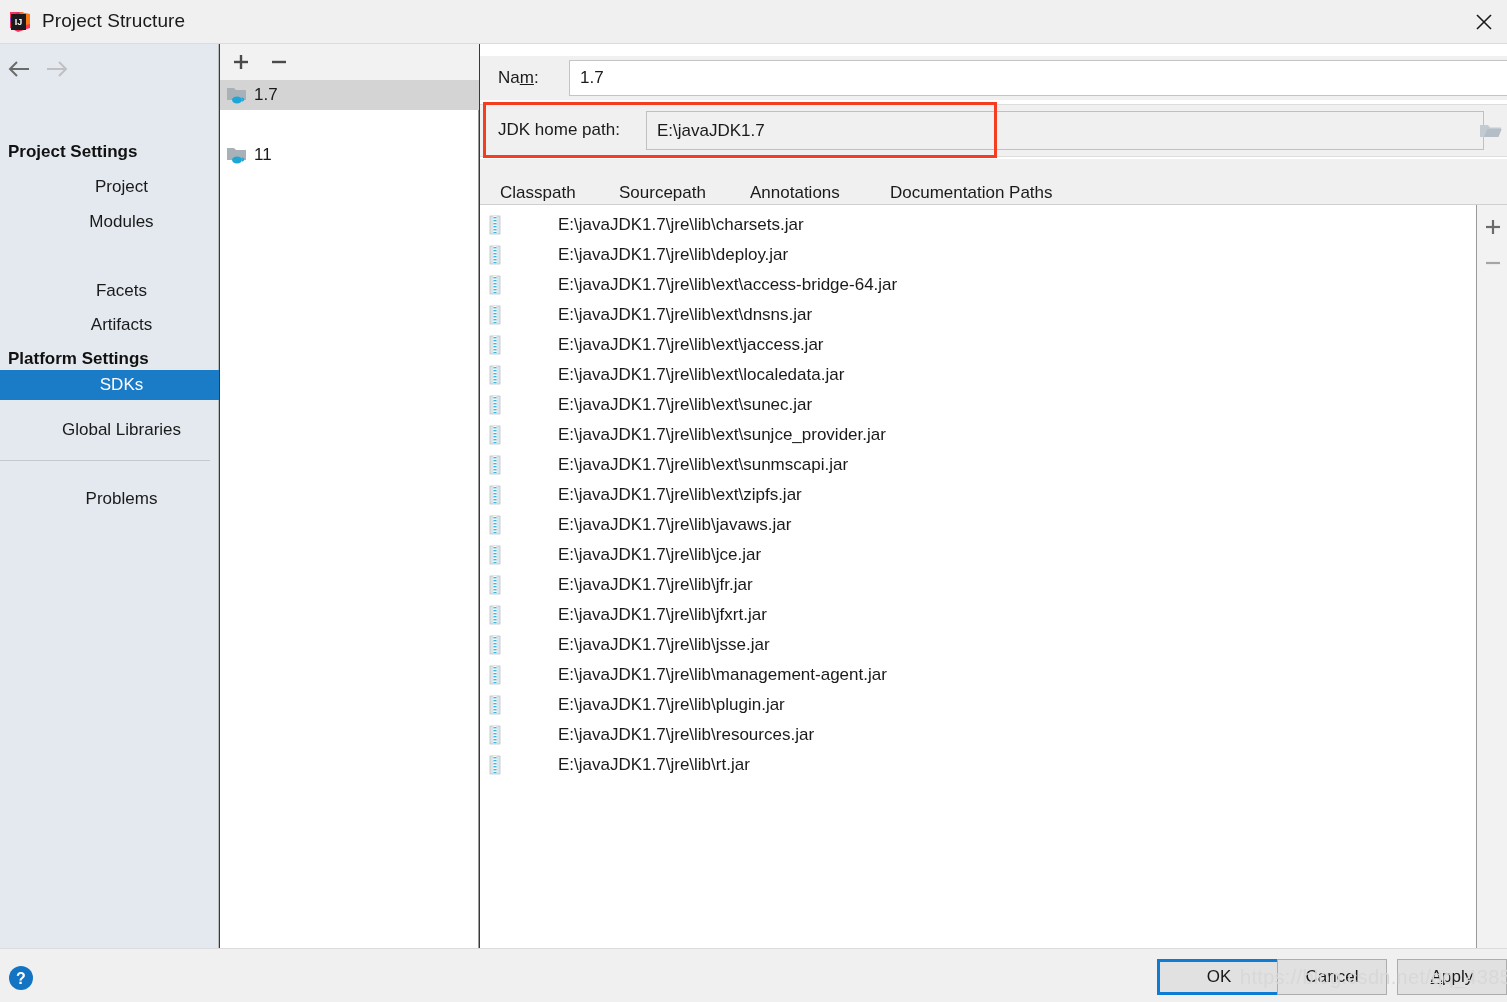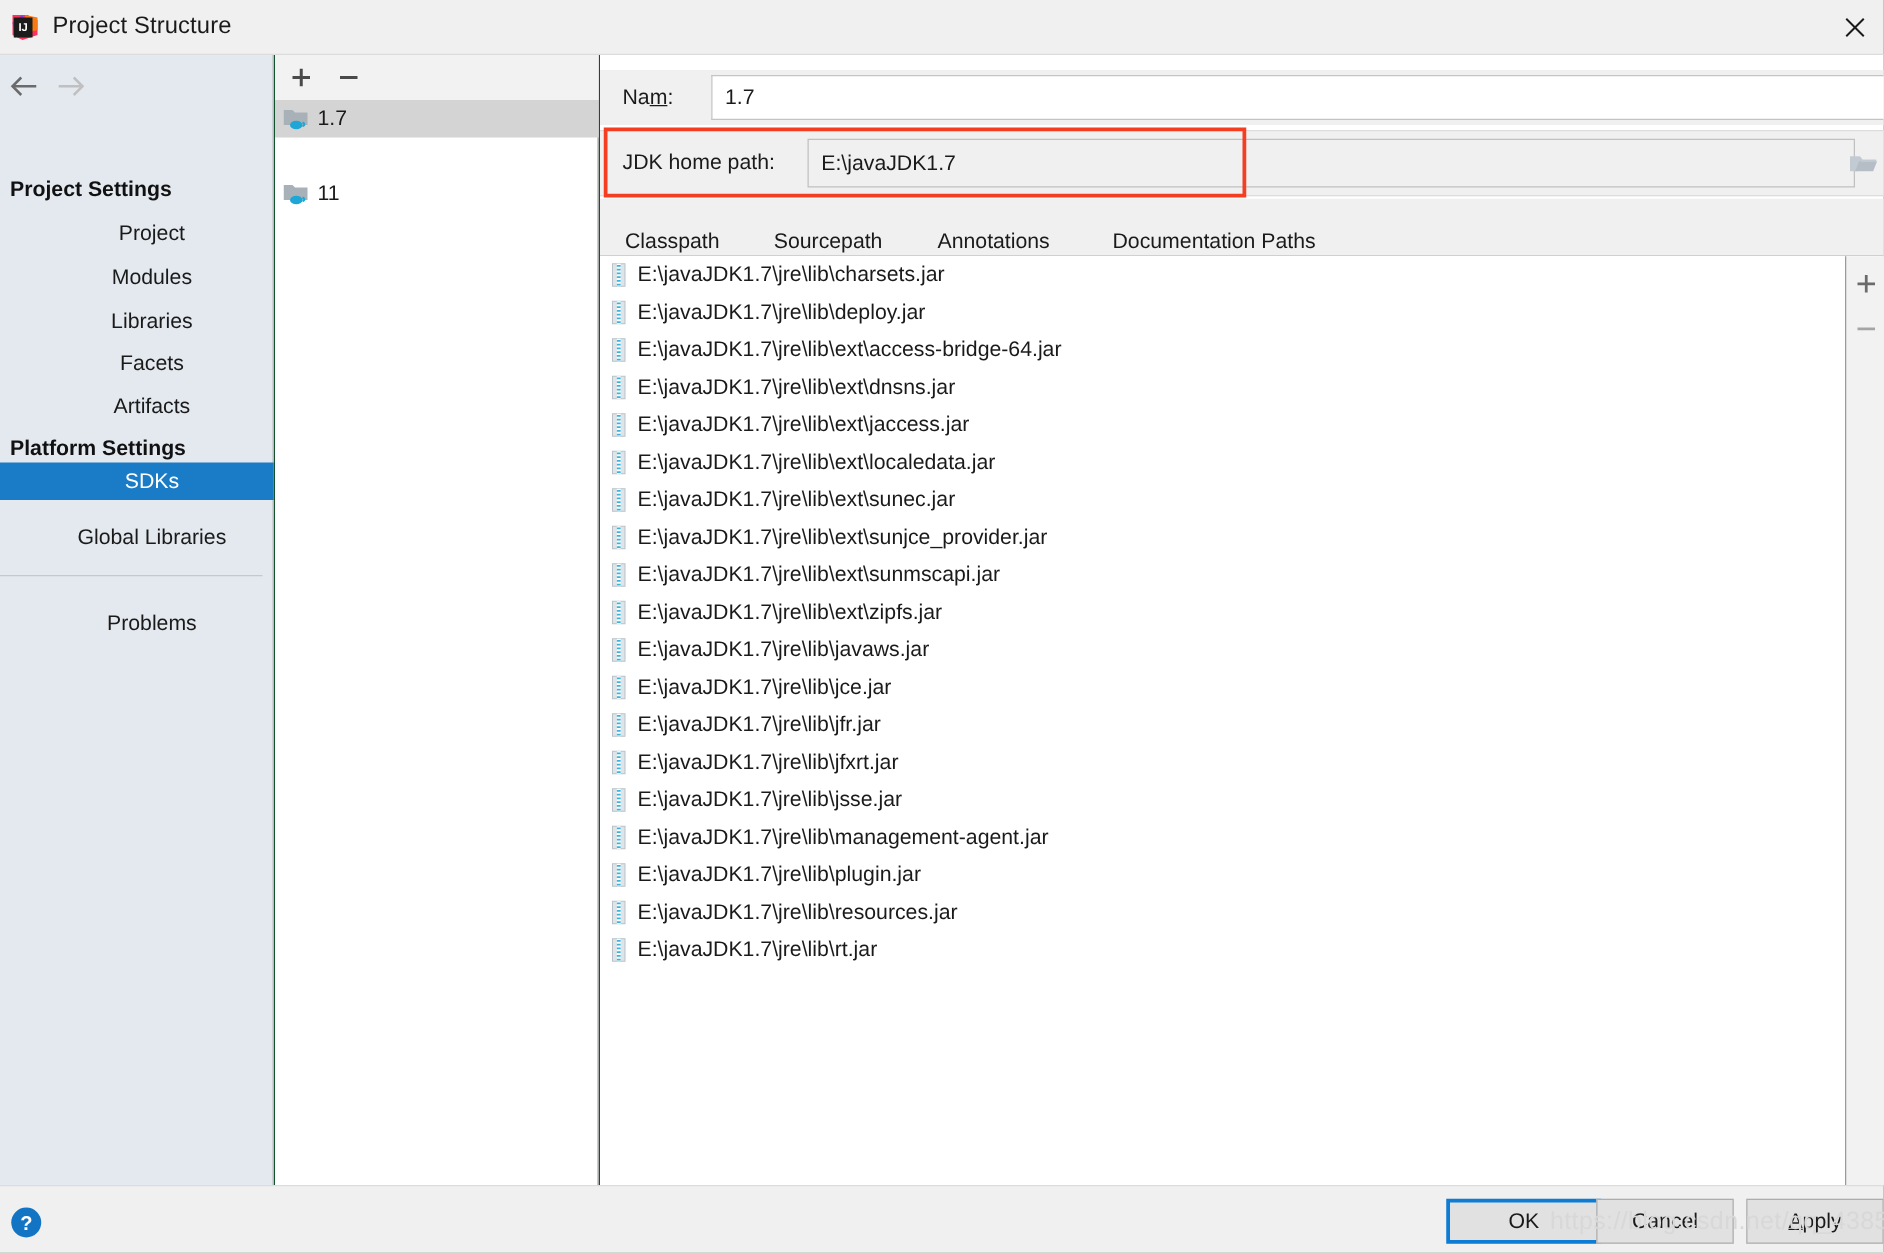--- a/index.html
+++ b/index.html
@@ -7,21 +7,21 @@
     margin: 0; padding: 0;
     width: 1507px; height: 1002px;
     font-family: "Liberation Sans", sans-serif;
     background: #ffffff;
     overflow: hidden;
   }
   #root {
     position: relative;
     width: 1507px;
     height: 1002px;
-    background: #14532d;
+    background: #4c1d95;
     padding-left: 14px;
   }
 
   
   .titlebar {
     position: absolute; left: 0; top: 0;
     width: 1507px; height: 44px;
     background: #f0f0f0;
     border-bottom: 1px solid #dcdcdc;
   }
@@ -211,25 +211,26 @@
   }
   .cp-list {
     position: absolute; left: 0; top: 0;
     width: 995px; height: 743px;
     background: #ffffff;
     overflow: hidden;
   }
   .cp-row {
     position: relative;
     height: 30px;
-    display: flex; align-items: center;
+    display: flex; align-items: flex-end;
     padding-left: 8px;
     font-size: 17px; color: #1a1a1a;
     cursor: pointer;
     white-space: nowrap;
+    gap: 48px;
   }
   .cp-ico { width: 14px; height: 20px; margin-right: 8px; flex: 0 0 auto; }
 
   .cp-side {
     position: absolute; left: 996px; top: 0;
     width: 31px; height: 743px;
     background: #f2f2f2;
     border-left: 1px solid #9a9a9a;
   }
   .cp-side-btn {
@@ -315,23 +316,20 @@
     </div>
 
     <div class="sb-group" style="top:98px">Project Settings</div>
 
     <div class="sb-item" style="top:128px">
       <span>Project</span>
     </div>
     <div class="sb-item" style="top:163px">
       <span>Modules</span>
     </div>
-    <div class="sb-item" style="top:198px">
-      <span>Libraries</span>
-    </div>
     <div class="sb-item" style="top:232px">
       <span>Facets</span>
     </div>
     <div class="sb-item" style="top:266px">
       <span>Artifacts</span>
     </div>
 
     <div class="sb-group" style="top:305px">Platform Settings</div>
 
     <div class="sb-item selected" style="top:326px">

